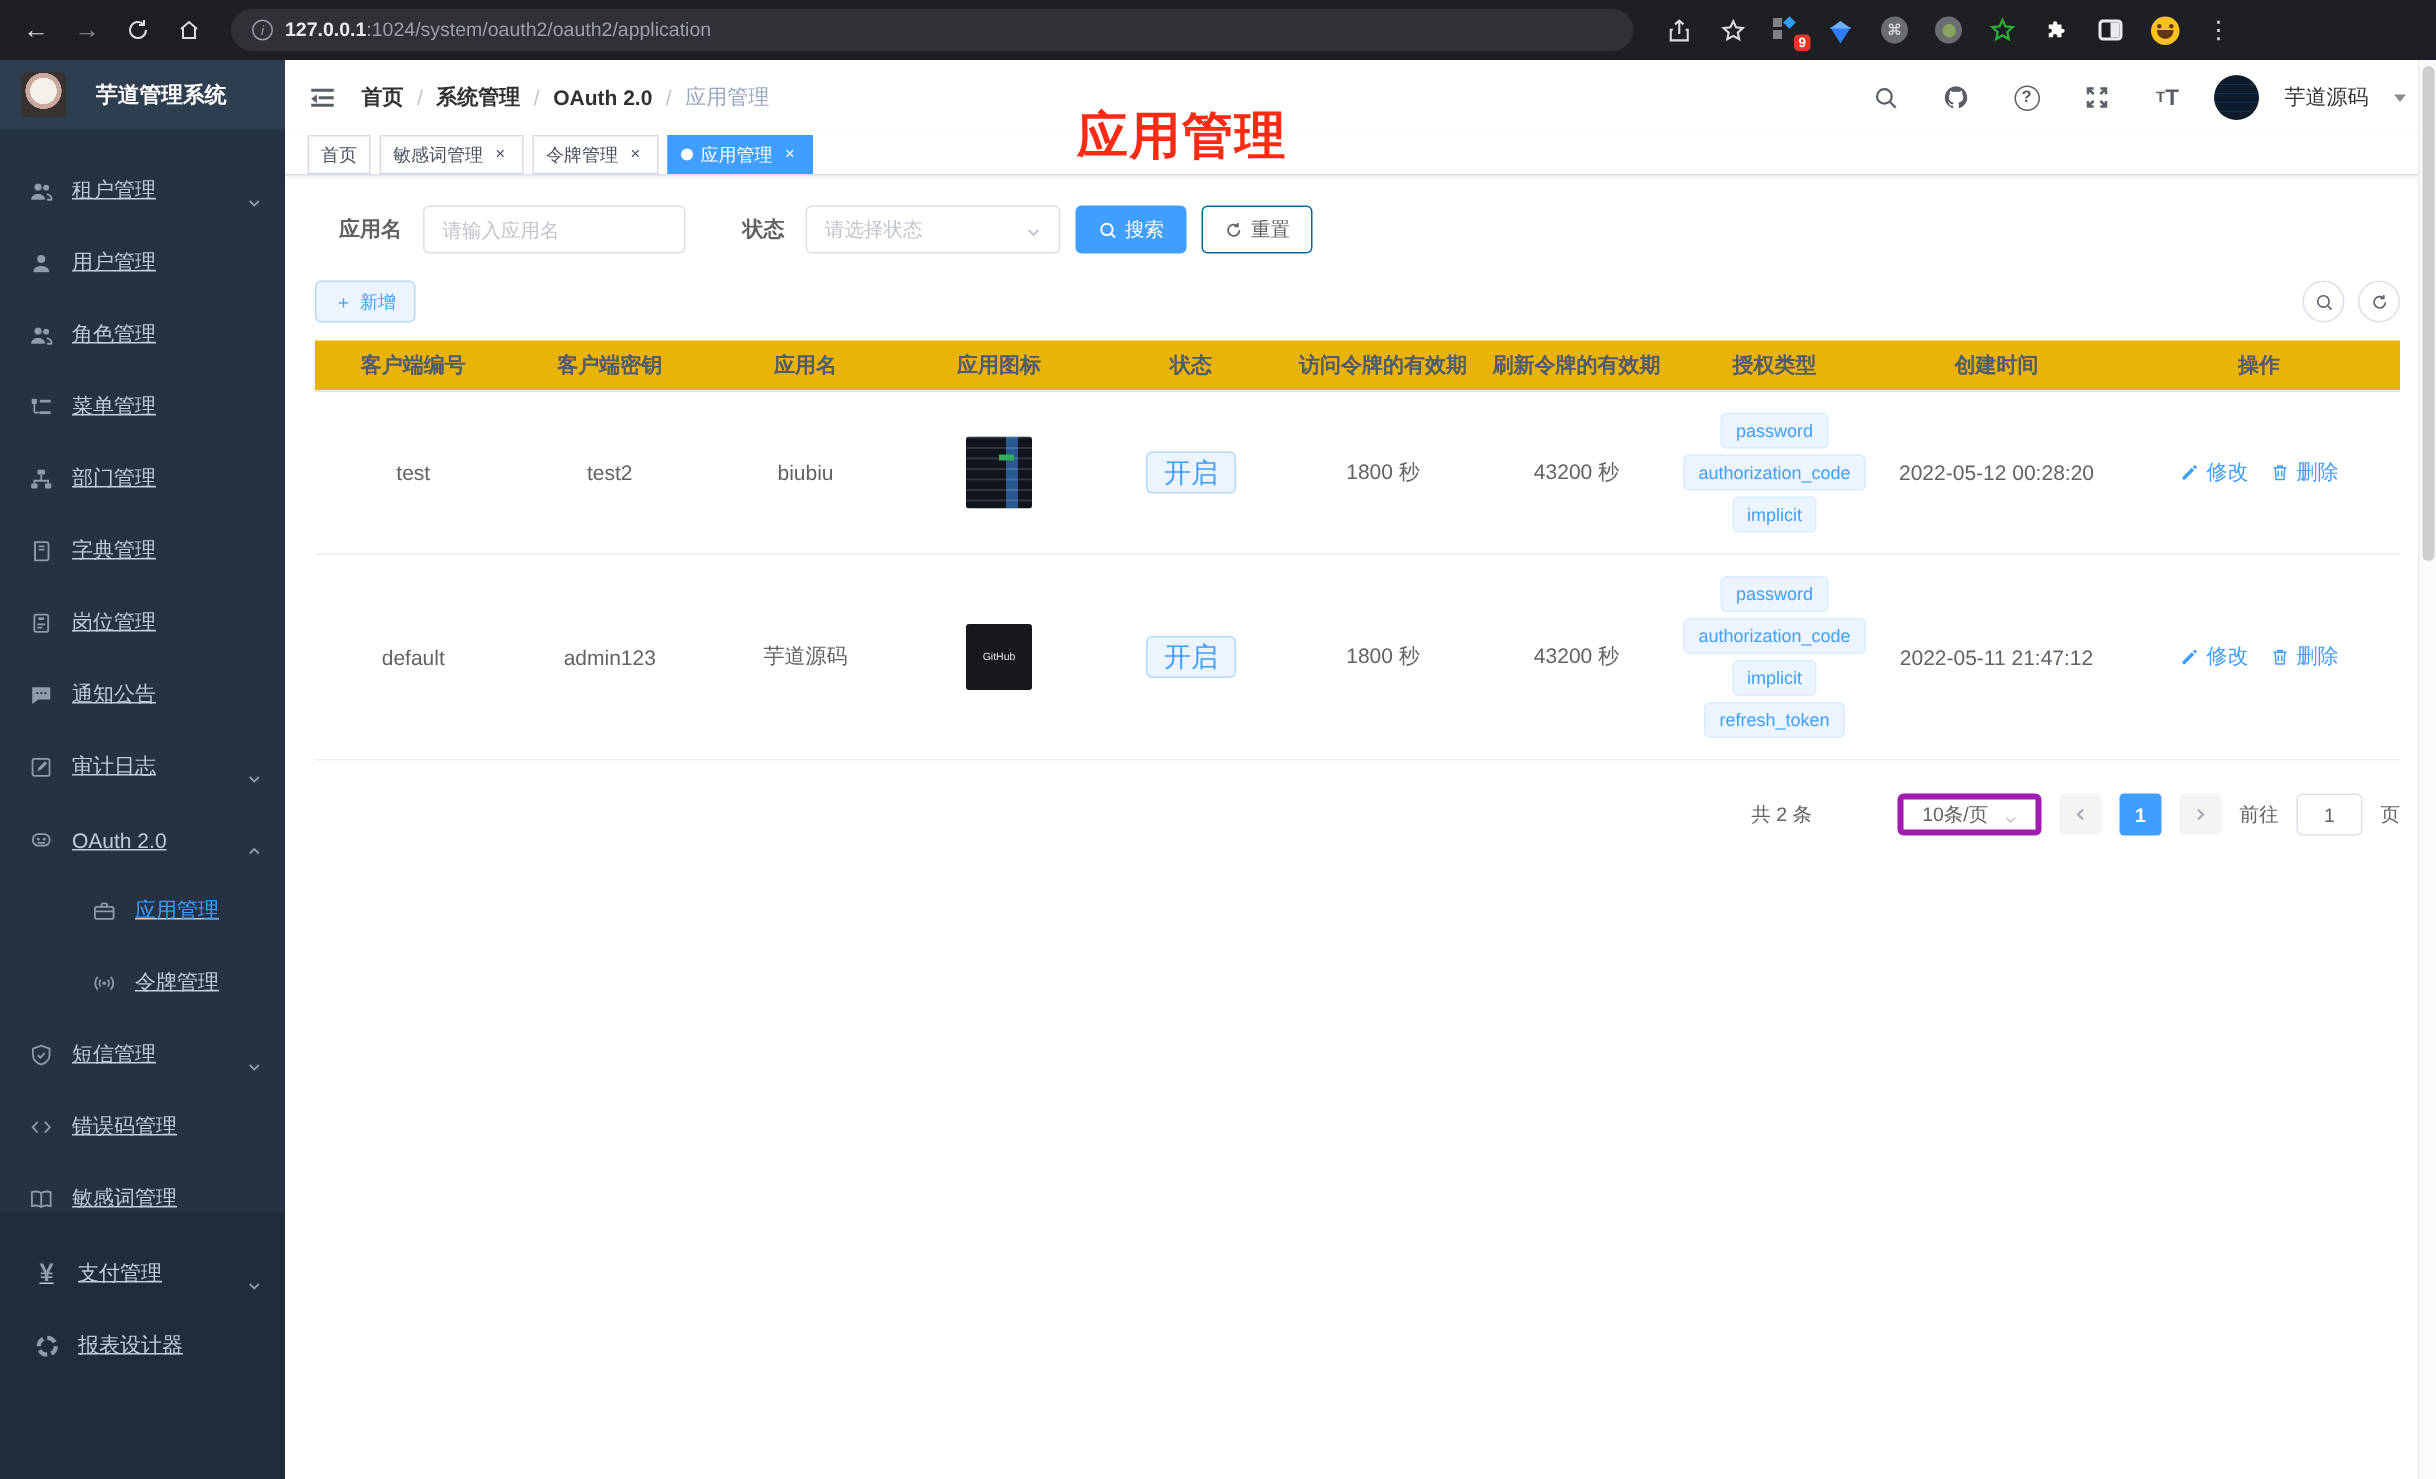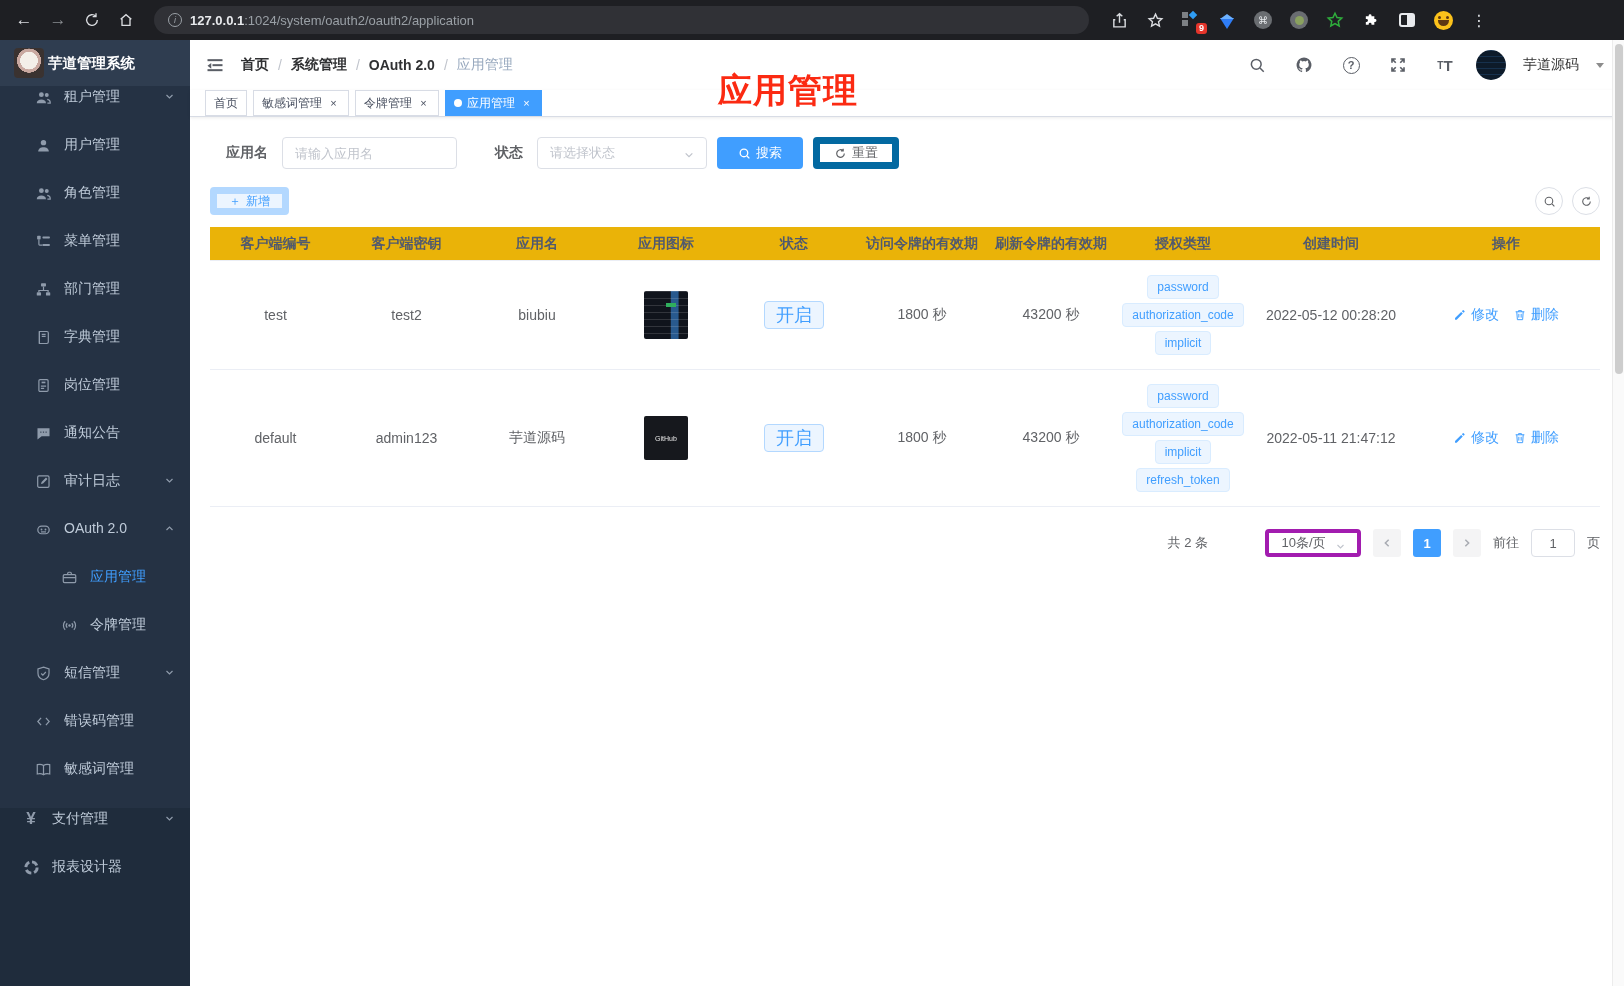--- a/index.html
+++ b/index.html
@@ -32,25 +32,25 @@
   .panelic:after { content:""; position:absolute; right:0; top:0; width:6px; height:10px; background:#e8eaed; }
   .emojiface { width:19px; height:19px; border-radius:50%; background:#fcc21b; position:relative; }
   .emojiface .eye { position:absolute; top:5px; width:3px; height:3px; border-radius:50%; background:#5f3813; }
   .emojiface .mouth { position:absolute; left:4px; top:9px; width:11px; height:6px; background:#5f3813; border-radius:0 0 10px 10px; }
 
   
   .app { position:absolute; top:40px; left:0; width:1624px; height:946px; display:flex; }
 
   
   .sidebar { width:190px; height:100%; background:#253244; flex-shrink:0; display:flex; flex-direction:column; overflow:hidden; }
-  .logo { height:46px; background:#2f3d50; display:flex; align-items:center; padding:0 14px; gap:4px; flex-shrink:0; }
+  .logo { height:46px; background:#2f3d50; display:flex; align-items:center; padding:0 14px; gap:20px; flex-shrink:0; }
   .logo-img { width:30px; height:30px; border-radius:4px; background:radial-gradient(circle at 50% 42%,#f4efe9 0 38%,#c9a8a0 39% 52%,#3a3230 53%); }
   .logo-title { color:#fff; font-size:14.5px; font-weight:700; }
   .menu { list-style:none; padding-top:2px; }
-  .menu-item { height:48px; display:flex; align-items:flex-start; padding:0 14px 0 34px; color:#bfcbd9; font-size:14px; cursor:pointer; position:relative; }
+  .menu-item { height:48px; display:flex; align-items:flex-end; padding:0 14px 0 18px; color:#bfcbd9; font-size:14px; cursor:pointer; position:relative;text-decoration:underline; }
   .menu-item .mi-label { margin-left:12px; }
   .menu-item.child { padding-left:60px; }
   .menu-item.active .mi-label { color:#409eff; }
   .menu-item .ic { width:18px; height:18px; color:#8f9bab; display:flex; align-items:center; justify-content:center; flex-shrink:0; font-size:16px; }
   .menu-item .ic svg { width:17px; height:17px; }
   .chev { position:absolute; right:16px; width:9px; height:9px; color:#8f9bab; }
   .chev svg { width:9px; height:9px; }
   .chev.up svg { transform:rotate(180deg); }
   .menu-bottom { background:#1f2c3c; flex:1; }
   .menu-bottom .menu-item { padding-left:22px; }
@@ -98,21 +98,21 @@
   .flabel { font-size:14px; color:#606266; font-weight:700; margin:0 14px 0 16px; }
   .flabel.first { margin-left:16px; }
   .finput { width:175px; height:32px; border:1px solid #dcdfe6; border-radius:4px; padding:0 12px;
     font-size:13px; color:#606266; outline:none; font-family:inherit; }
   .finput::placeholder { color:#c0c4cc; }
   .fselect { width:170px; height:32px; border:1px solid #dcdfe6; border-radius:4px; padding:0 12px;
     font-size:13px; color:#c0c4cc; display:flex; align-items:center; justify-content:space-between; cursor:pointer; }
   .fselect .chevd { width:10px; height:10px; color:#c0c4cc; }
   .fselect .chevd svg { width:10px; height:10px; }
   .btn { height:32px; border-radius:4px; font-size:13px; display:inline-flex; align-items:center;
-    justify-content:center; gap:5px; padding:0 14px; cursor:pointer; border:7px solid #0369a1; background:#fff; color:#606266; }
+    justify-content:center; gap:5px; padding:0 14px; cursor:pointer; border:1px solid #0369a1; background:#fff; color:#606266; }
   .btn svg { width:13px; height:13px; }
   .btn.primary { background:#409eff; border-color:#409eff; color:#fff; margin-left:10px; }
   .btn.reset { margin-left:10px; }
   .toolbar { display:flex; align-items:center; margin-bottom:12px; }
   .btn.add { height:28px; background:#ecf5ff; border-color:#b3d8ff; color:#409eff; font-size:12px; padding:0 12px; }
   .toolbar-right { margin-left:auto; display:flex; gap:9px; }
   .circ-btn { width:28px; height:28px; border-radius:50%; border:1px solid #dcdfe6; background:#fff;
     display:flex; align-items:center; justify-content:center; color:#606266; cursor:pointer; }
   .circ-btn svg { width:13px; height:13px; }
 

